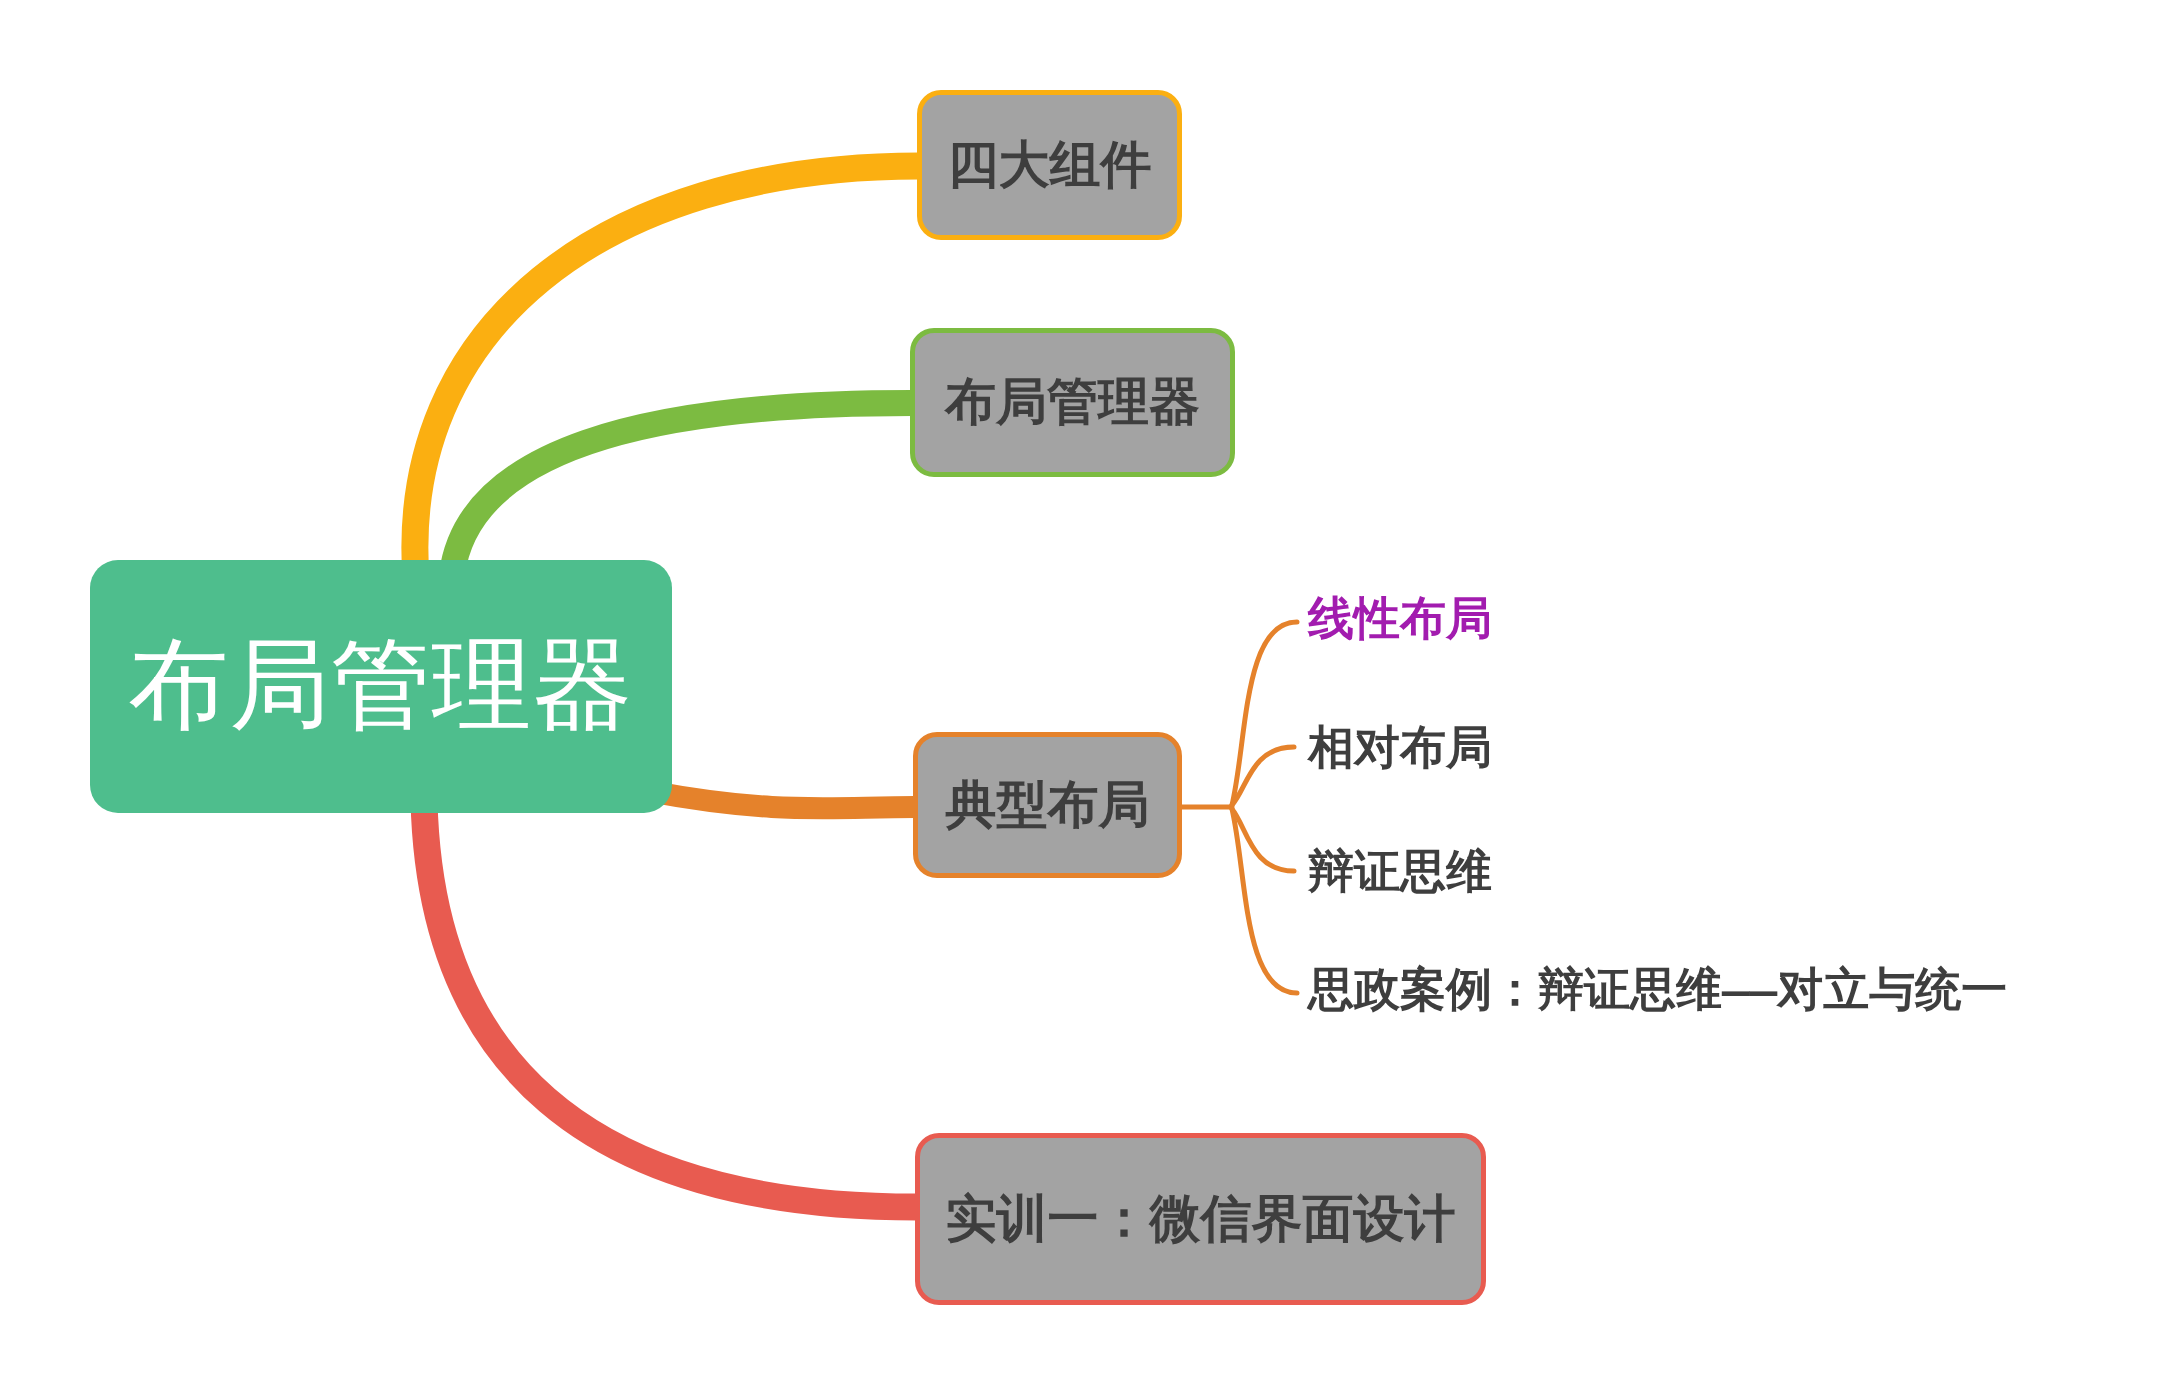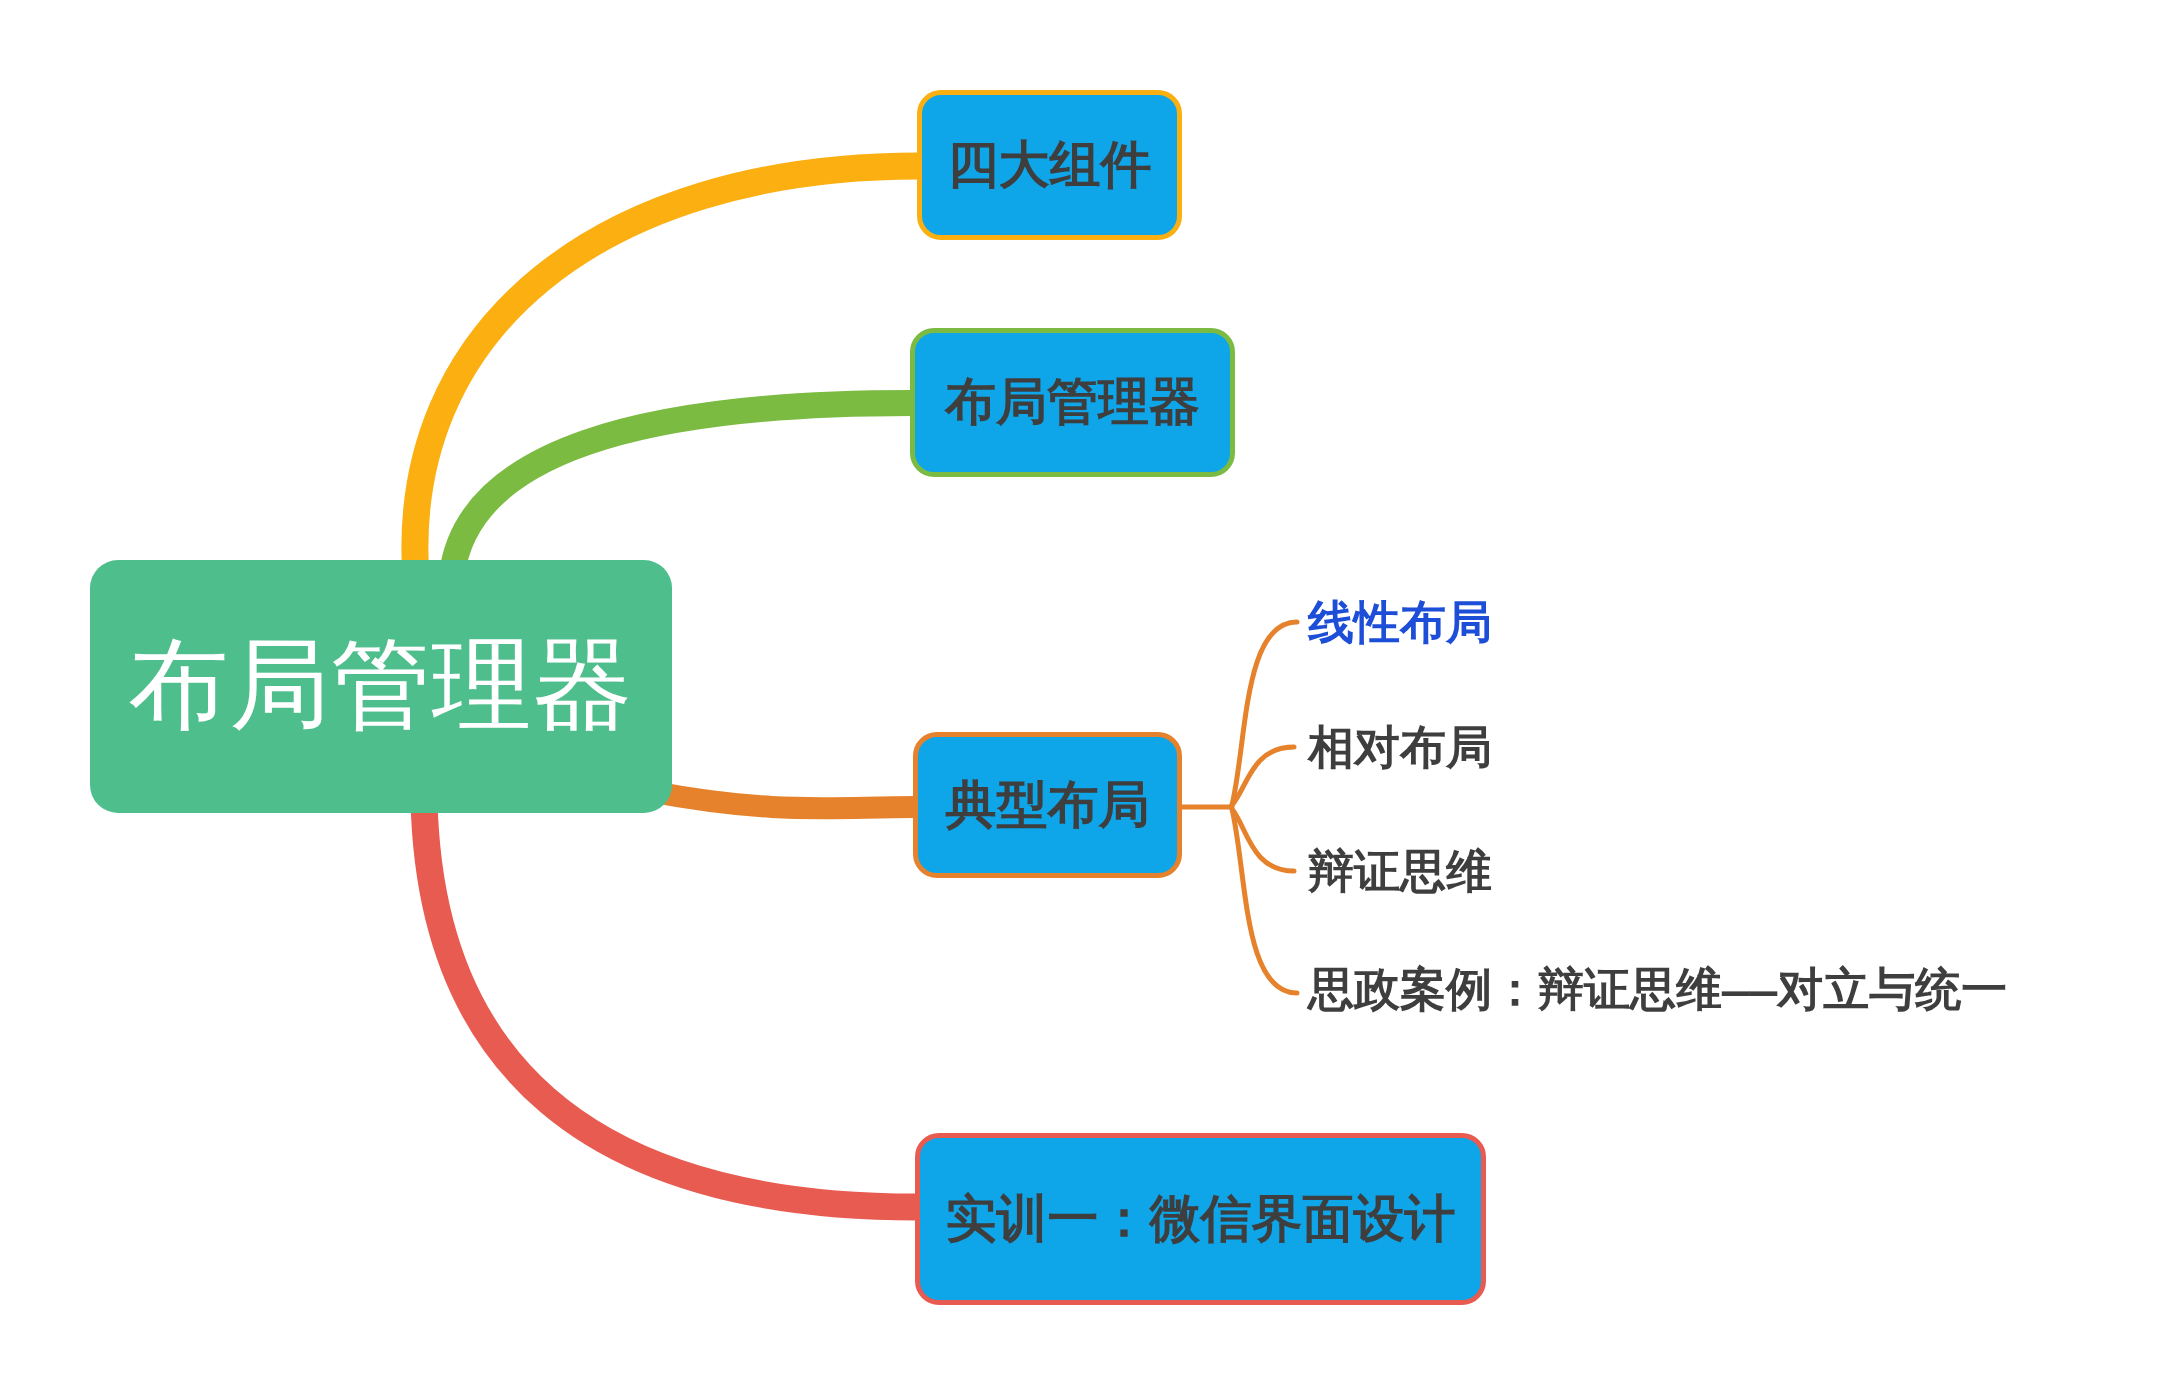--- a/index.html
+++ b/index.html
@@ -36,21 +36,21 @@
     left: 90px;
     top: 560px;
     width: 582px;
     height: 253px;
     border-radius: 28px;
     font-size: 100px;
     font-weight: 500;
     letter-spacing: 1px;
   }
   .child-node {
-    background: #0ea5e9;
+    background: #a3a3a3;
     border: 5px solid;
     border-radius: 24px;
     font-size: 51px;
     font-weight: 700;
   }
   .node-four-components  { left: 917px; top:   90px; width: 265px; height: 150px; }
   .node-layout-managers  { left: 910px; top:  328px; width: 325px; height: 149px; }
   .node-typical-layouts  { left: 913px; top:  732px; width: 269px; height: 146px; }
   .node-training         { left: 915px; top: 1133px; width: 571px; height: 172px; }
   .subtopic {
@@ -98,21 +98,21 @@
   </div>
 
   <div class="node child-node node-typical-layouts" style="border-color: rgb(229, 130, 43); color: rgb(62, 62, 62);">
     <span>典型布局</span>
   </div>
 
   <div class="node child-node node-training" style="border-color: rgb(232, 91, 80); color: rgb(62, 62, 62);">
     <span>实训一：微信界面设计</span>
   </div>
 
-  <div class="subtopic subtopic-1" style="color: #1d4ed8;">线性布局</div>
+  <div class="subtopic subtopic-1" style="color: #a21caf; font-family: Liberation Mono, monospace;">线性布局</div>
 
   <div class="subtopic subtopic-2" style="color: rgb(62, 62, 62);">相对布局</div>
 
   <div class="subtopic subtopic-3" style="color: rgb(62, 62, 62);">辩证思维</div>
 
   <div class="subtopic subtopic-4" style="color: rgb(62, 62, 62);">思政案例：辩证思维——对立与统一</div>
 
 </div>
 
 </body></html>

